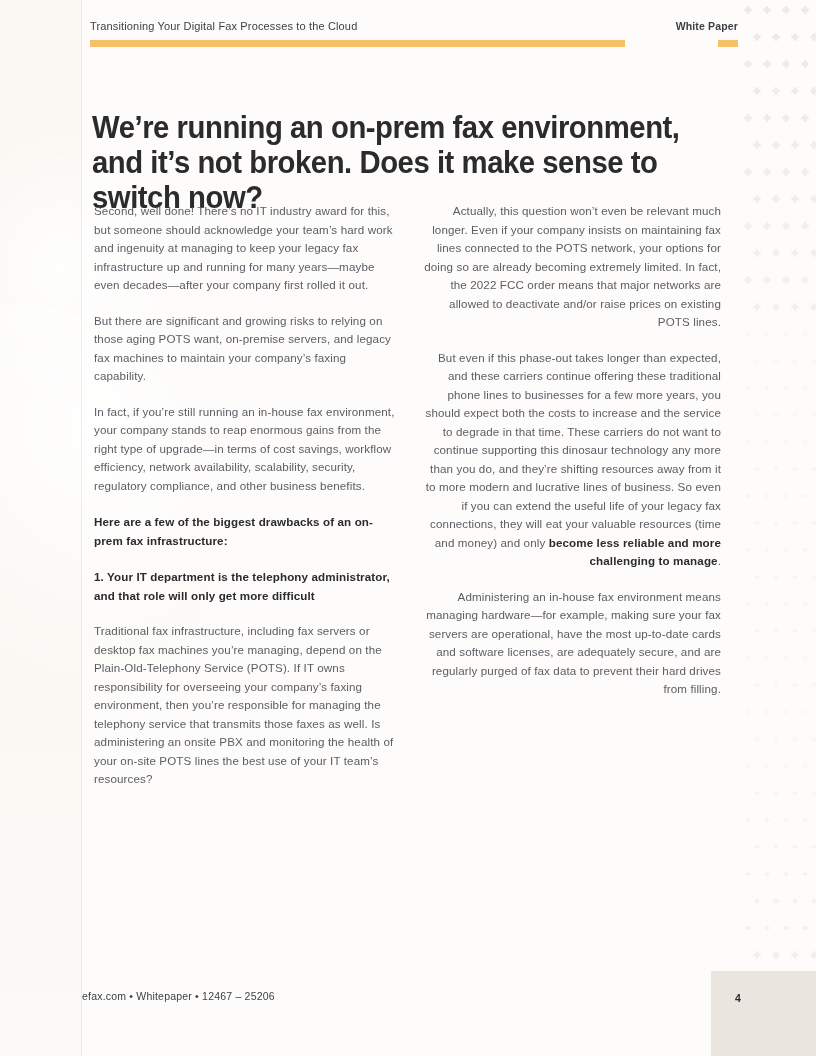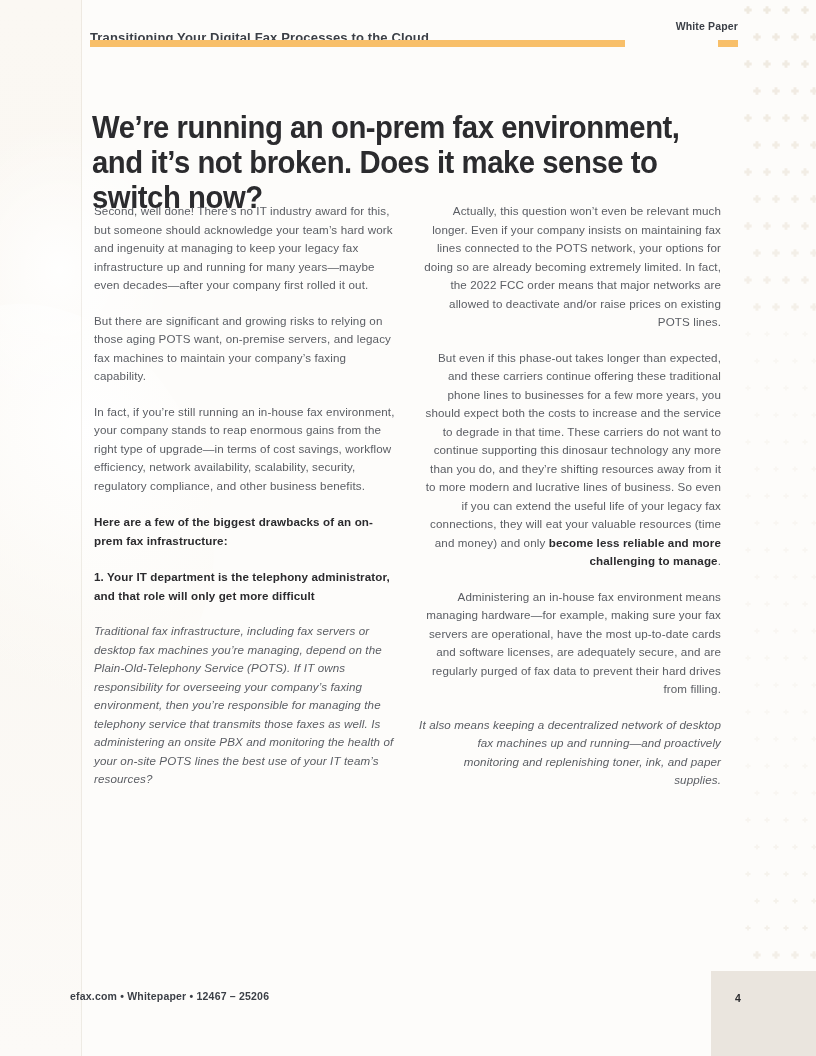--- a/index.html
+++ b/index.html
@@ -44,22 +44,22 @@
     width:76px; height:1056px;
     pointer-events:none;
   }
 
   
   .header {
     position:absolute; left:90px; top:20px;
     width:648px; height:40px;
   }
   .header-title {
-    position:absolute; left:0; top:10px;
-    font-size:13px; font-weight:bold; letter-spacing:0.15px;
+    position:absolute; left:0; top:0;
+    font-size:11px; font-weight:normal; letter-spacing:0.15px;
     color:#3b3f46;
   }
   .header-right {
     position:absolute; right:0; top:0;
     font-size:10.5px; font-weight:bold; letter-spacing:0.15px;
     color:#3b3f46;
   }
   .header-rule {
     position:absolute; left:0; top:20px;
     width:535px; height:7px;
@@ -100,32 +100,32 @@
 
   .subhead {
     font-size:15px;
     font-weight:bold;
     color:#2b2b2e;
     letter-spacing:0.1px;
     line-height:20px;
     margin-bottom:12px;
   }
   .para { margin:0 0 17px 0; }
-  .para:last-child { margin-bottom:16px;font-style:italic; }
+  .para:last-child { margin-bottom:16px; }
   .para.bold {
     font-weight:bold;
     color:#2b2b2e;
     line-height:19px;
   }
   .para b { font-weight:bold; color:#2b2b2e; }
 
   
   .footer-text {
-    position:absolute; left:70px; top:990px;
-    font-size:10.5px; font-weight:bold; letter-spacing:0.2px;
+    position:absolute; left:82px; top:990px;
+    font-size:10.5px; font-weight:normal; letter-spacing:0.2px;
     color:#3b3f46;
   }
   .page-num-box {
     position:absolute; left:711px; top:971px;
     width:105px; height:85px;
     background:#eae5de;
   }
   .page-num {
     position:absolute; left:24px; top:21px;
     font-size:10.5px; font-weight:bold; color:#2b2b2e;
@@ -333,21 +333,20 @@
   <div class="col col-right">
     <p class="para">Actually, this question won’t even be relevant much longer. Even if your company insists on maintaining fax lines connected to the POTS network, your options for doing so are already becoming extremely limited. In fact, the 2022 FCC order means that major networks are allowed to deactivate and/or raise prices on existing POTS lines.</p>
 
     <p class="para">
       <span>But even if this phase-out takes longer than expected, and these carriers continue offering these traditional phone lines to businesses for a few more years, you should expect both the costs to increase and the service to degrade in that time. These carriers do not want to continue supporting this dinosaur technology any more than you do, and they’re shifting resources away from it to more modern and lucrative lines of business. So even if you can extend the useful life of your legacy fax connections, they will eat your valuable resources (time and money) and only </span><b>become less reliable and more challenging to manage</b><span>.</span>
     </p>
 
 
     <p class="para">Administering an in-house fax environment means managing hardware—for example, making sure your fax servers are operational, have the most up-to-date cards and software licenses, are adequately secure, and are regularly purged of fax data to prevent their hard drives from filling.</p>
 
-    <p class="para">It also means keeping a decentralized network of desktop fax machines up and running—and proactively monitoring and replenishing toner, ink, and paper supplies.</p>
   </div>
 
   <div class="footer-text">efax.com • Whitepaper • 12467 – 25206</div>
 
   <div class="page-num-box">
     <div class="page-num">4</div>
   </div>
 
 </div>
 

